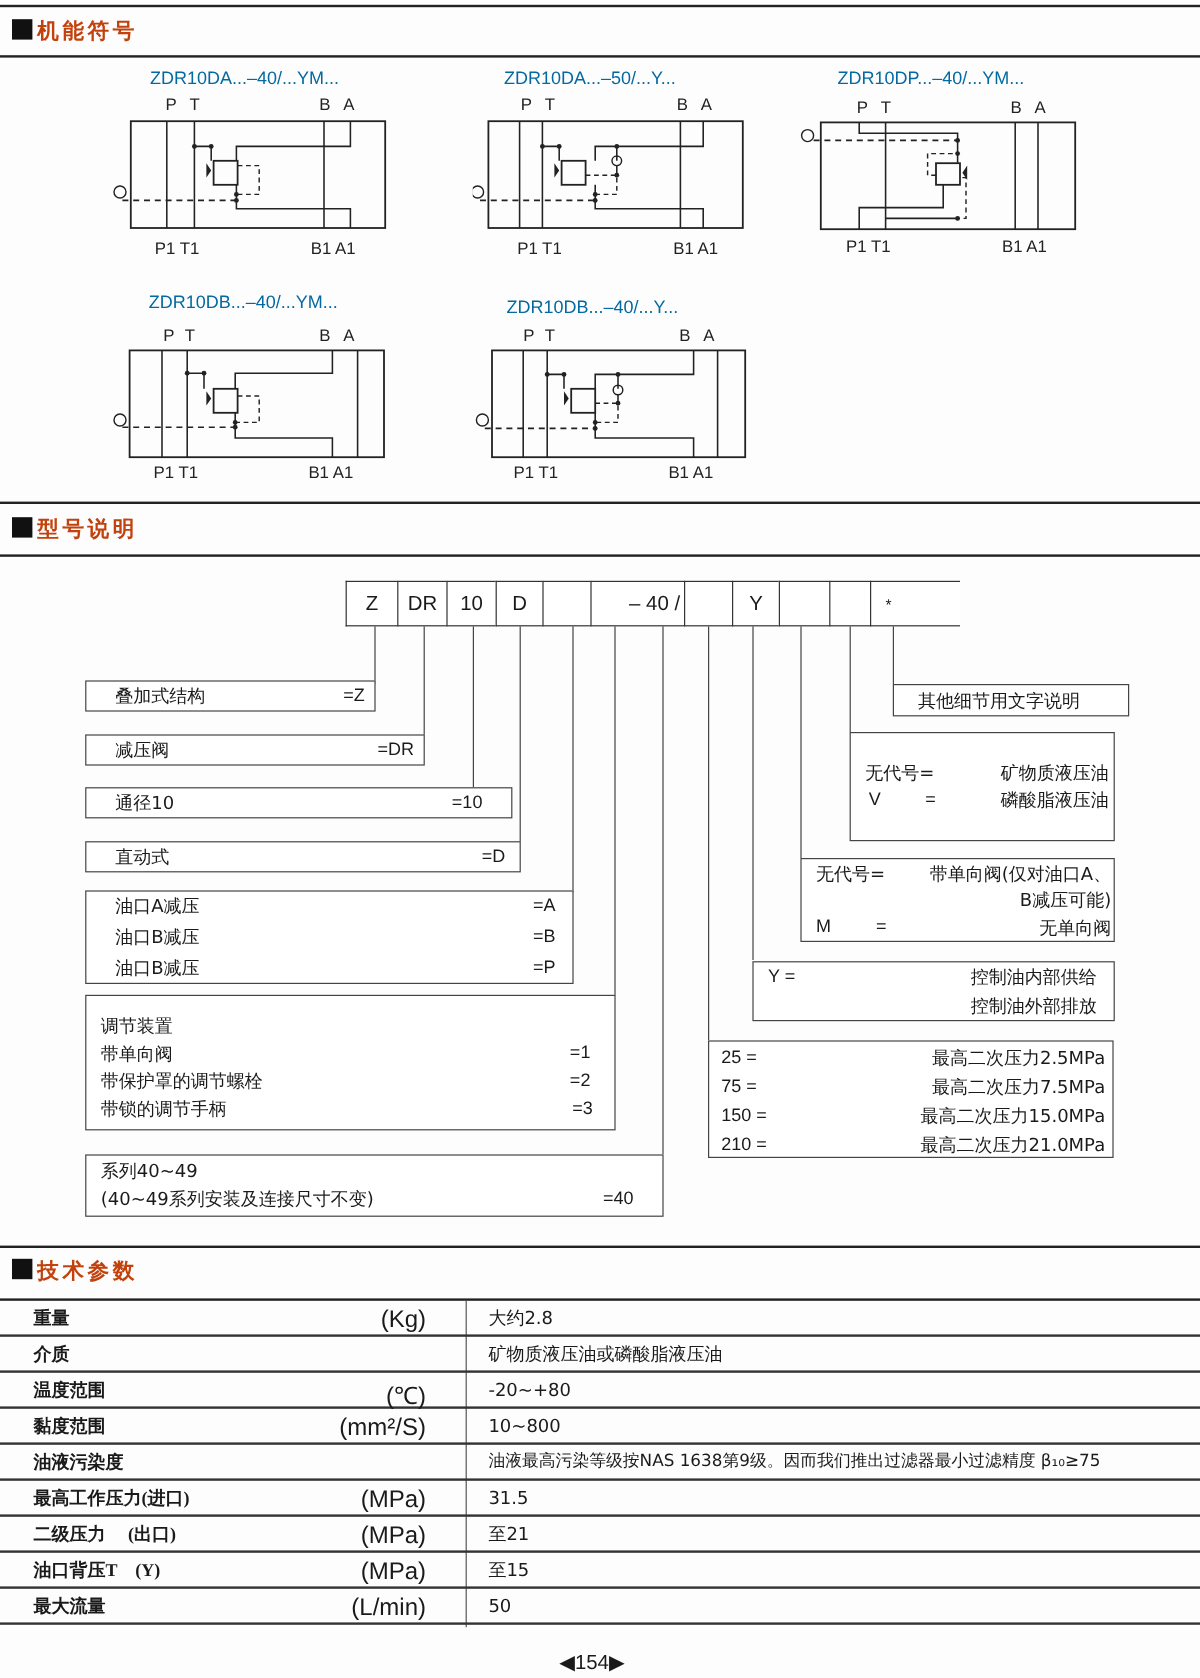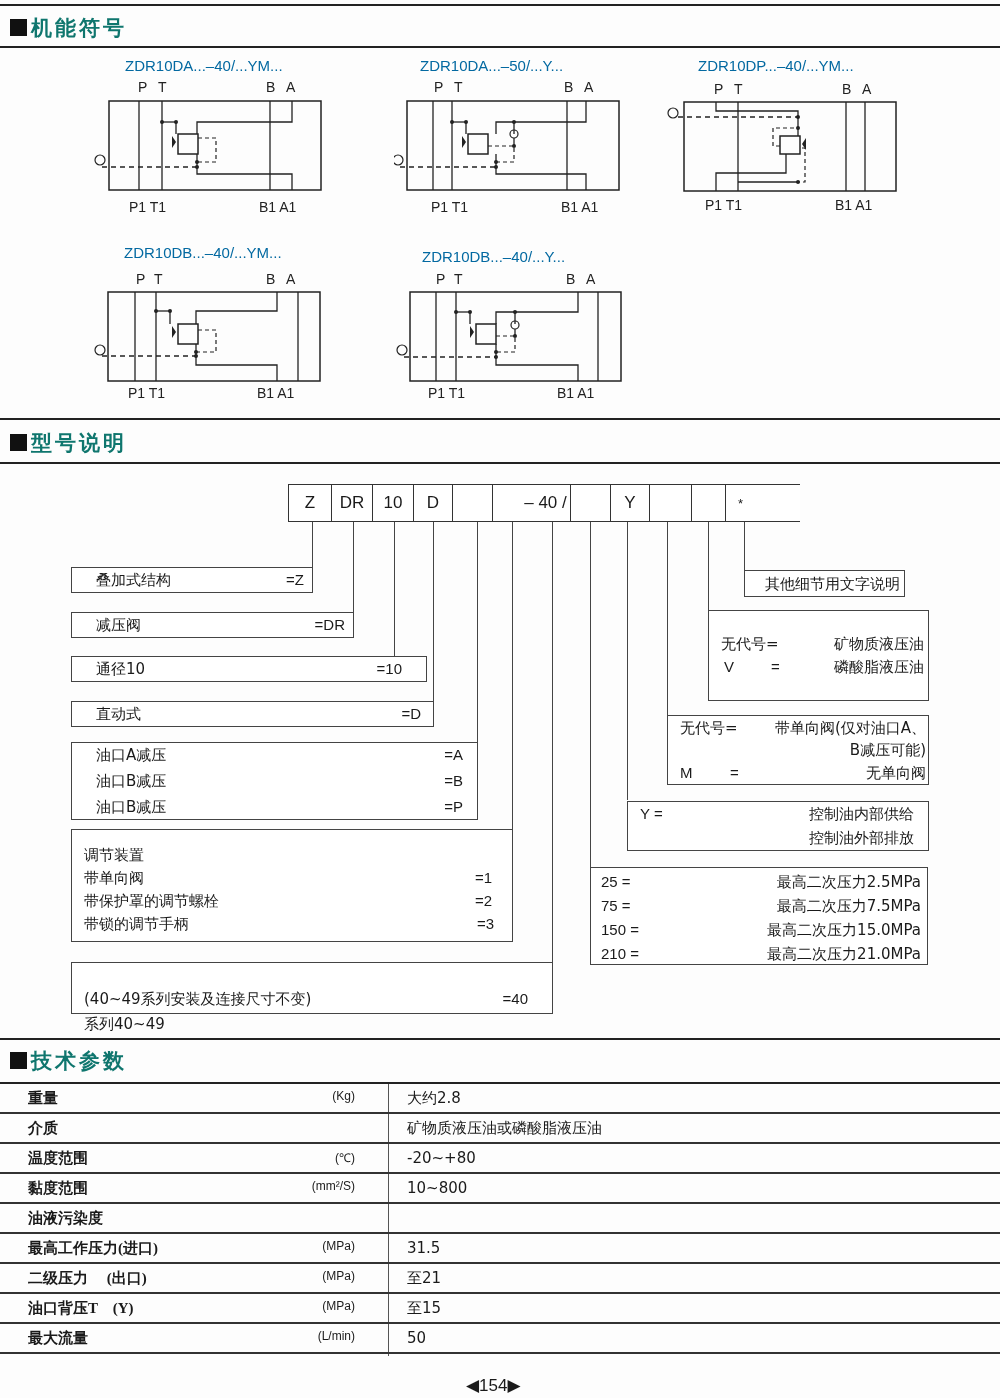--- a/index.html
+++ b/index.html
@@ -1,32 +1,32 @@
 <!DOCTYPE html>
 <html><head>
 <meta charset="utf-8">
 <style>
   html,body{margin:0;padding:0;}
   body{width:1000px;height:1398px;position:relative;background:#fdfdfd;font-family:"DejaVu Sans","Liberation Sans",sans-serif;color:#1a1a1a;overflow:hidden;}
   .hr{position:absolute;left:0;width:1000px;height:2px;background:#222;}
-  .sec-title{position:absolute;left:10px;font-size:21px;font-weight:bold;letter-spacing:3px;color:#0f766e;}
+  .sec-title{position:absolute;left:10px;font-size:18px;font-weight:bold;letter-spacing:3px;color:#c2410c;}
   .sec-title .sq{display:inline-block;width:17px;height:17px;background:#111;margin-right:4px;vertical-align:-1px;}
   .diag-title{position:absolute;font-family:"Liberation Sans",sans-serif;font-size:15px;color:#0369a1;}
   .diag{position:absolute;}
   .diag svg{display:block;}
   .plabel{font-family:"Liberation Sans",sans-serif;font-size:14px;fill:#222;}
   
   .codecell{position:absolute;top:484px;height:38px;border:1px solid #333;border-right:none;box-sizing:border-box;font-family:"Liberation Sans",sans-serif;font-size:17px;display:flex;align-items:center;justify-content:center;background:#fff;}
   .vline{position:absolute;width:1px;background:#444;}
   .box{position:absolute;border:1px solid #444;box-sizing:border-box;background:#fff;font-size:15px;}
   .box .lbl{position:absolute;white-space:nowrap;}
   .box .val{position:absolute;white-space:nowrap;font-family:"Liberation Sans",sans-serif;}
   .trow{position:absolute;left:0;width:1000px;height:30px;border-bottom:2px solid #333;box-sizing:border-box;font-size:15px;}
   .trow .c1{position:absolute;left:28px;top:5px;white-space:nowrap;font-weight:bold;font-family:Liberation Serif, serif;}
-  .trow .c2{position:absolute;top:5px;white-space:nowrap;font-family:"Liberation Sans",sans-serif;font-size:12px;right:645px;}
+  .trow .c2{position:absolute;top:5px;white-space:nowrap;font-family:"Liberation Sans",sans-serif;font-size:20px;right:645px;}
   .trow .c3{position:absolute;left:407px;top:5px;white-space:nowrap;}
   .tdiv{position:absolute;left:388px;width:1px;background:#555;}
   .pagenum{position:absolute;left:466px;top:1375px;font-family:"Liberation Sans",sans-serif;font-size:17px;}
 </style>
 </head>
 <body>
 
 <div class="hr" style="top:4px;"></div>
 <div class="sec-title" style="top:14px;"><span class="sq"></span><span>机能符号</span></div>
 <div class="hr" style="top:46px;"></div>
@@ -243,26 +243,26 @@
 <div class="box" style="left:71px;top:829px;width:442px;height:113px;">
   <span class="lbl" style="left:12px;top:16px;">调节装置</span>
   <span class="lbl" style="left:12px;top:39px;">带单向阀</span>
   <span class="val" style="right:20px;top:39px;">=1</span>
   <span class="lbl" style="left:12px;top:62px;">带保护罩的调节螺栓</span>
   <span class="val" style="right:20px;top:62px;">=2</span>
   <span class="lbl" style="left:12px;top:85px;">带锁的调节手柄</span>
   <span class="val" style="right:18px;top:85px;">=3</span>
 </div>
 <div class="box" style="left:71px;top:962px;width:482px;height:52px;">
-  <span class="lbl" style="left:12px;top:4px;margin-top:48px;">系列40~49</span>
+  <span class="lbl" style="left:12px;top:4px;">系列40~49</span>
   <span class="lbl" style="left:12px;top:27px;">(40~49系列安装及连接尺寸不变)</span>
   <span class="val" style="right:24px;top:27px;">=40</span>
 </div>
 
-<div class="box" style="left:744px;top:570px;width:161px;height:27px;text-decoration:underline;">
+<div class="box" style="left:744px;top:570px;width:197px;height:27px;text-decoration:underline;">
   <span class="lbl" style="left:20px;top:4px;">其他细节用文字说明</span>
 </div>
 <div class="box" style="left:708px;top:610px;width:221px;height:91px;">
   <span class="lbl" style="left:12px;top:24px;">无代号=</span>
   <span class="lbl" style="right:4px;top:24px;">矿物质液压油</span>
   <span class="val" style="left:15px;top:47px;">V</span>
   <span class="val" style="left:62px;top:47px;">=</span>
   <span class="lbl" style="right:4px;top:47px;">磷酸脂液压油</span>
 </div>
 <div class="box" style="left:667px;top:715px;width:262px;height:70px;">
@@ -311,20 +311,21 @@
     <span class="c3">-20~+80</span>
   </div>
   <div class="trow" style="top:1174px;">
     <span class="c1">黏度范围</span>
     <span class="c2">(mm²/S)</span>
     <span class="c3">10~800</span>
   </div>
   <div class="trow" style="top:1204px;">
     <span class="c1">油液污染度</span>
     <span class="c2"></span>
+    <span class="c3" style="font-size:14px;">油液最高污染等级按NAS 1638第9级。因而我们推出过滤器最小过滤精度 β₁₀≥75</span>
   </div>
   <div class="trow" style="top:1234px;">
     <span class="c1">最高工作压力(进口)</span>
     <span class="c2">(MPa)</span>
     <span class="c3">31.5</span>
   </div>
   <div class="trow" style="top:1264px;">
     <span class="c1">二级压力　 (出口)</span>
     <span class="c2">(MPa)</span>
     <span class="c3">至21</span>

